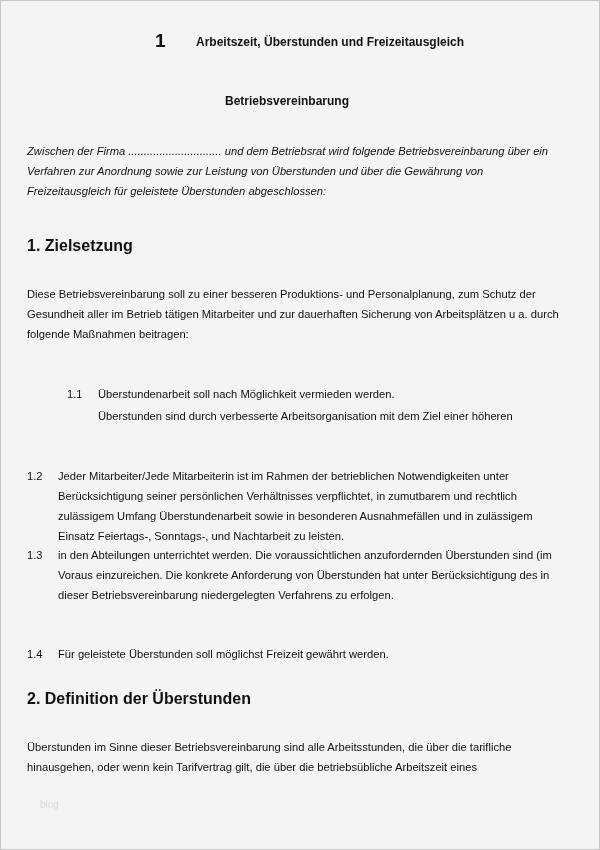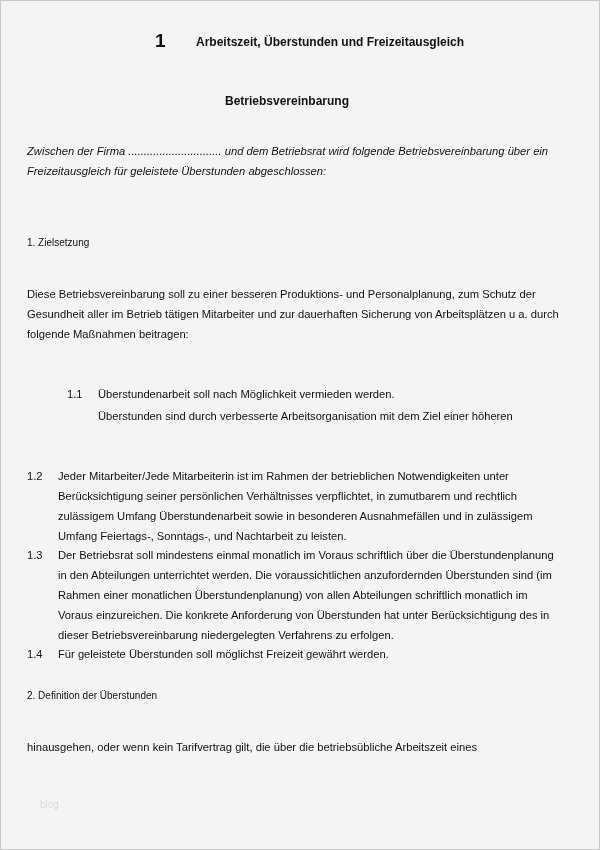--- a/index.html
+++ b/index.html
@@ -16,38 +16,39 @@
       width: 598px; height: 848px;
       border: 1px solid #c8c8c8;
       background: #f4f4f4;
     }
     .abs { position: absolute; white-space: nowrap; }
     .chapter-num { left: 154px; top: 29px; font-size: 19px; font-weight: bold; }
     .chapter-title { left: 195px; top: 34px; font-size: 12px; font-weight: bold; }
     .doc-title { left: 0; width: 572px; text-align: center; top: 93px; font-size: 12px; font-weight: bold; }
     .para { position: absolute; left: 26px; font-size: 11.2px; line-height: 20px; }
     .para .line { display: block; white-space: nowrap; }
-    .heading { position: absolute; left: 26px; font-size: 10px; font-weight: normal; }
+    .heading { position: absolute; left: 26px; font-size: 16px; font-weight: bold; }
     .item { position: absolute; left: 26px; font-size: 11.2px; line-height: 20px; }
     .item .num { position: absolute; left: 0; top: 0; }
     .item .body { margin-left: 31px; }
     .item .body .line { display: block; white-space: nowrap; }
     .watermark { position: absolute; left: 39px; top: 798px; font-size: 10px; color: #d8d8d8; }
   </style>
 </head>
 <body>
 
 <div class="page">
 
   <div class="abs chapter-num">1</div>
   <div class="abs chapter-title">Arbeitszeit, Überstunden und Freizeitausgleich</div>
   <div class="abs doc-title">Betriebsvereinbarung</div>
 
   <div class="para" style="top:140px;font-style:italic;">
     <span class="line">Zwischen der Firma .............................. und dem Betriebsrat wird folgende Betriebsvereinbarung über ein</span>
+    <span class="line">Verfahren zur Anordnung sowie zur Leistung von Überstunden und über die Gewährung von</span>
     <span class="line">Freizeitausgleich für geleistete Überstunden abgeschlossen:</span>
   </div>
 
   <div class="heading" style="top:236px;">1. Zielsetzung</div>
 
   <div class="para" style="top:283px;">
     <span class="line">Diese Betriebsvereinbarung soll zu einer besseren Produktions- und Personalplanung, zum Schutz der</span>
     <span class="line">Gesundheit aller im Betrieb tätigen Mitarbeiter und zur dauerhaften Sicherung von Arbeitsplätzen u a. durch</span>
     <span class="line">folgende Maßnahmen beitragen:</span>
   </div>
@@ -59,42 +60,41 @@
       <span class="line">Überstunden sind durch verbesserte Arbeitsorganisation mit dem Ziel einer höheren</span>
     </div>
   </div>
 
   <div class="item" style="top:465px;">
     <span class="num">1.2</span>
     <div class="body">
       <span class="line">Jeder Mitarbeiter/Jede Mitarbeiterin ist im Rahmen der betrieblichen Notwendigkeiten unter</span>
       <span class="line">Berücksichtigung seiner persönlichen Verhältnisses verpflichtet, in zumutbarem und rechtlich</span>
       <span class="line">zulässigem Umfang Überstundenarbeit sowie in besonderen Ausnahmefällen und in zulässigem</span>
-      <span class="line">Umfang Feiertags-, Sonntags-, und Nachtarbeit zu leisten.</span>
+      <span class="line">Einsatz Feiertags-, Sonntags-, und Nachtarbeit zu leisten.</span>
     </div>
   </div>
 
   <div class="item" style="top:544px;">
     <span class="num">1.3</span>
     <div class="body">
-      <span class="line">Der Betriebsrat soll mindestens einmal monatlich im Voraus schriftlich über die Überstundenplanung</span>
       <span class="line">in den Abteilungen unterrichtet werden. Die voraussichtlichen anzufordernden Überstunden sind (im</span>
-      <span class="line">Rahmen einer monatlichen Überstundenplanung) von allen Abteilungen schriftlich monatlich im</span>
       <span class="line">Voraus einzureichen. Die konkrete Anforderung von Überstunden hat unter Berücksichtigung des in</span>
       <span class="line">dieser Betriebsvereinbarung niedergelegten Verfahrens zu erfolgen.</span>
     </div>
   </div>
 
   <div class="item" style="top:643px;">
     <span class="num">1.4</span>
     <div class="body">
       <span class="line">Für geleistete Überstunden soll möglichst Freizeit gewährt werden.</span>
     </div>
   </div>
 
   <div class="heading" style="top:689px;">2. Definition der Überstunden</div>
 
   <div class="para" style="top:736px;">
+    <span class="line">Überstunden im Sinne dieser Betriebsvereinbarung sind alle Arbeitsstunden, die über die tarifliche</span>
     <span class="line">hinausgehen, oder wenn kein Tarifvertrag gilt, die über die betriebsübliche Arbeitszeit eines</span>
   </div>
 
   <div class="watermark">blog</div>
 </div>
 
 </body></html>

